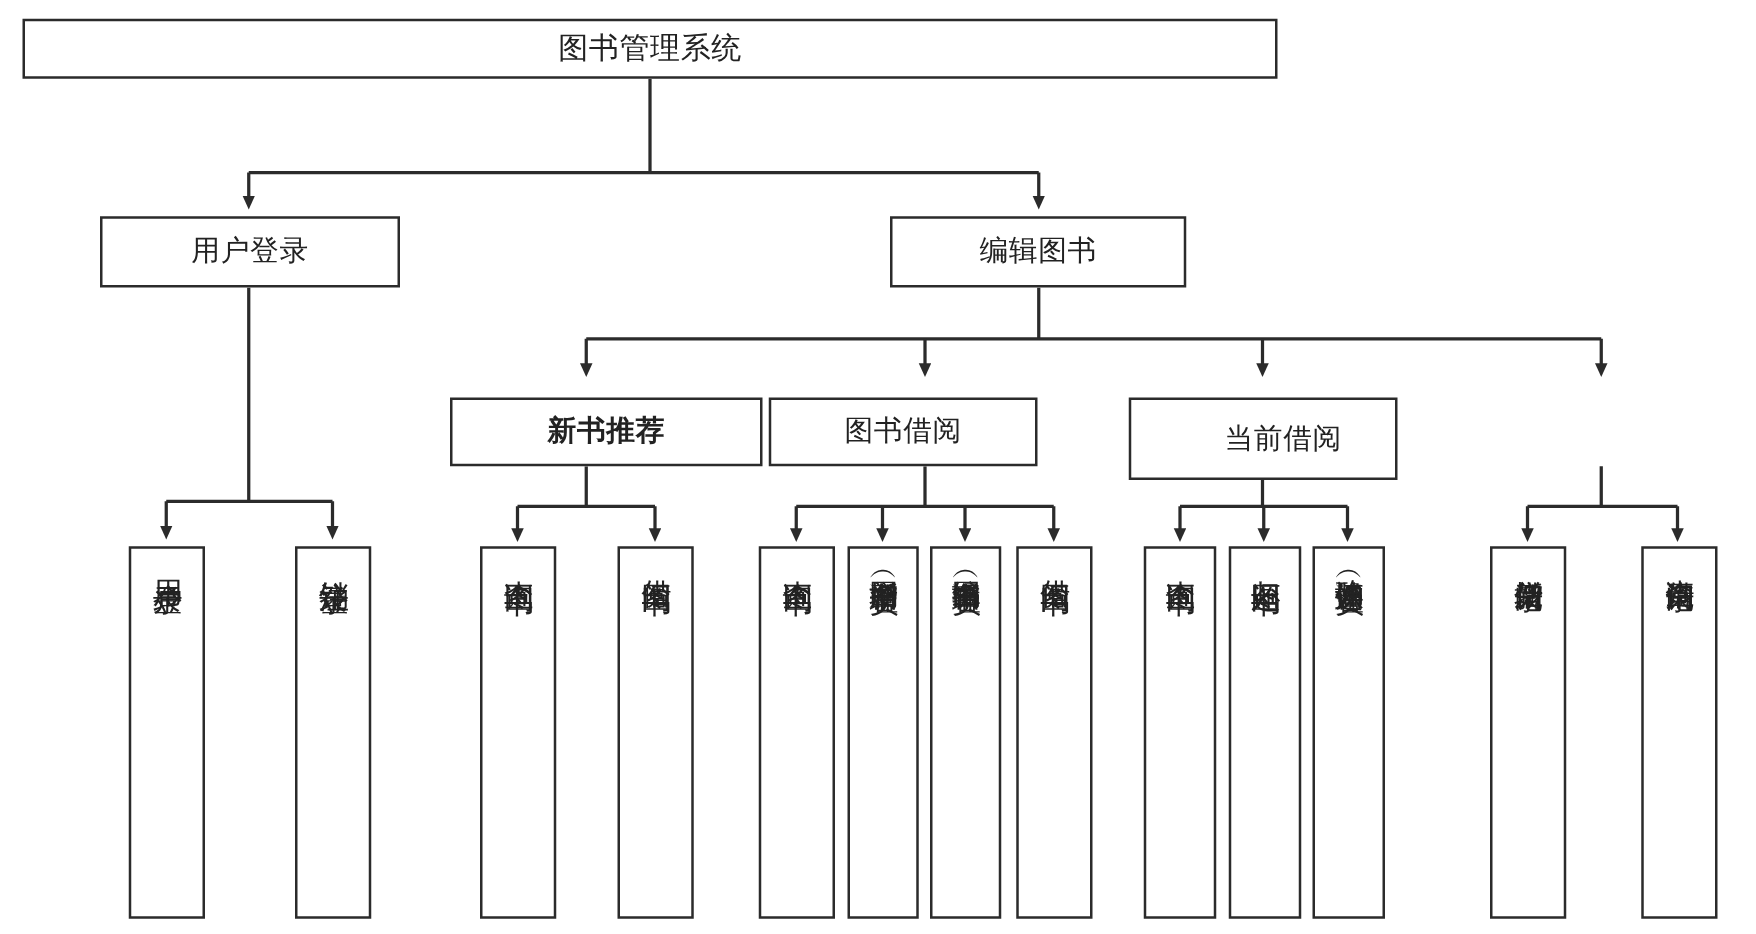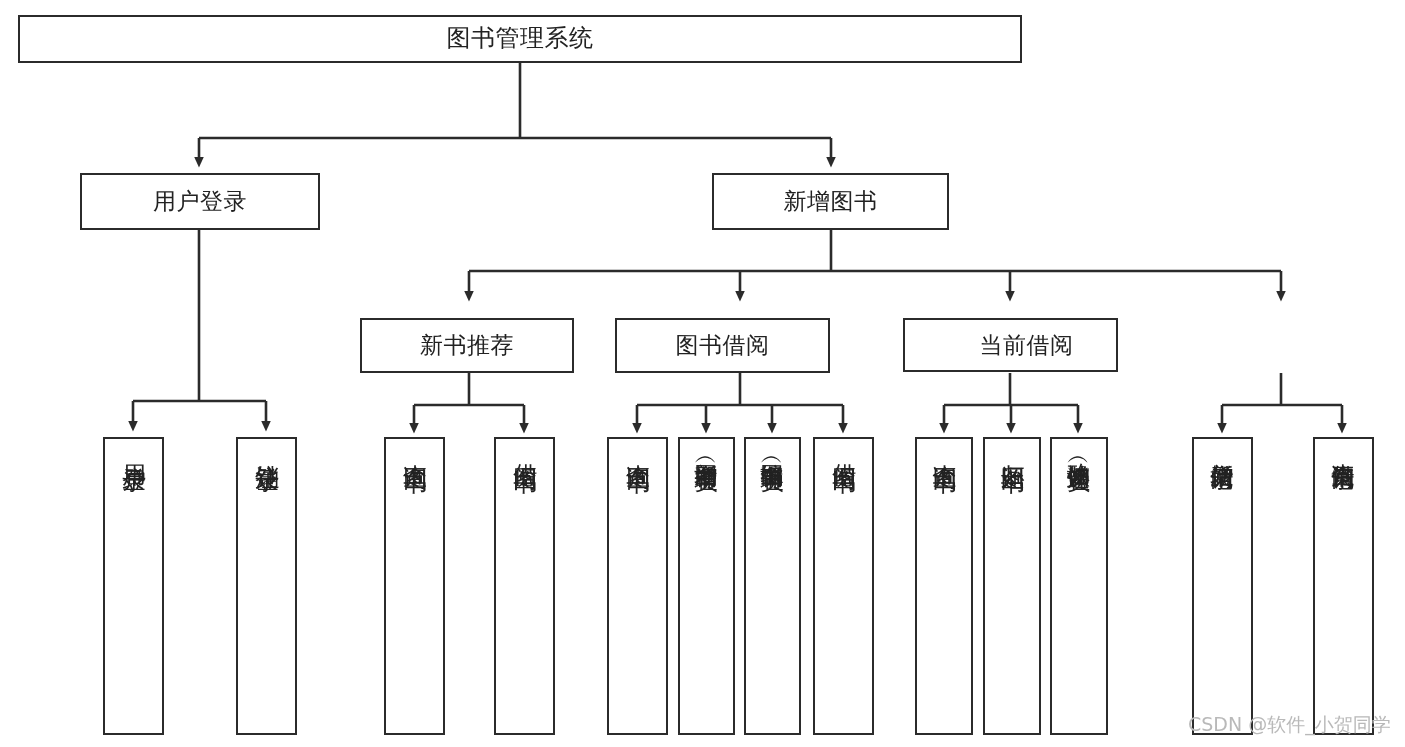--- a/index.html
+++ b/index.html
@@ -115,30 +115,30 @@
   </svg>
 
   <div class="node root h" style="left:18px;top:15px;width:1004px;height:48px;">
     <span class="lbl">图书管理系统</span>
   </div>
 
   <div class="node h" style="left:80px;top:173px;width:240px;height:57px;">
     <span class="lbl">用户登录</span>
   </div>
   <div class="node h" style="left:712px;top:173px;width:237px;height:57px;">
-    <span class="lbl">新增图书</span>
+    <span class="lbl">编辑图书</span>
   </div>
 
-  <div class="node h" style="left:360px;top:318px;width:214px;height:55px;">
+  <div class="node h" style="left:360px;top:318px;width:250px;height:55px;font-weight:bold;">
     <span class="lbl">新书推荐</span>
   </div>
   <div class="node h" style="left:615px;top:318px;width:215px;height:55px;">
     <span class="lbl">图书借阅</span>
   </div>
-  <div class="node h" style="left:903px;top:318px;width:215px;height:54px;padding-left:32px;">
+  <div class="node h" style="left:903px;top:318px;width:215px;height:66px;padding-left:32px;">
     <span class="lbl">当前借阅</span>
   </div>
 
   <div class="node v" style="left:103px;top:437px;width:61px;height:298px;">
     <span class="lbl">用户登录</span>
   </div>
   <div class="node v" style="left:236px;top:437px;width:61px;height:298px;">
     <span class="lbl">注销登录</span>
   </div>
 
@@ -172,15 +172,14 @@
     <span class="lbl">确认归还（管理员）</span>
   </div>
 
   <div class="node v tall" style="left:1192px;top:437px;width:61px;height:298px;">
     <span class="lbl">新增借阅记录</span>
   </div>
   <div class="node v tall" style="left:1313px;top:437px;width:61px;height:298px;">
     <span class="lbl">查询借阅记录</span>
   </div>
 
-  <div class="watermark">CSDN @软件_小贺同学</div>
 
 </div>
 
 </body></html>

